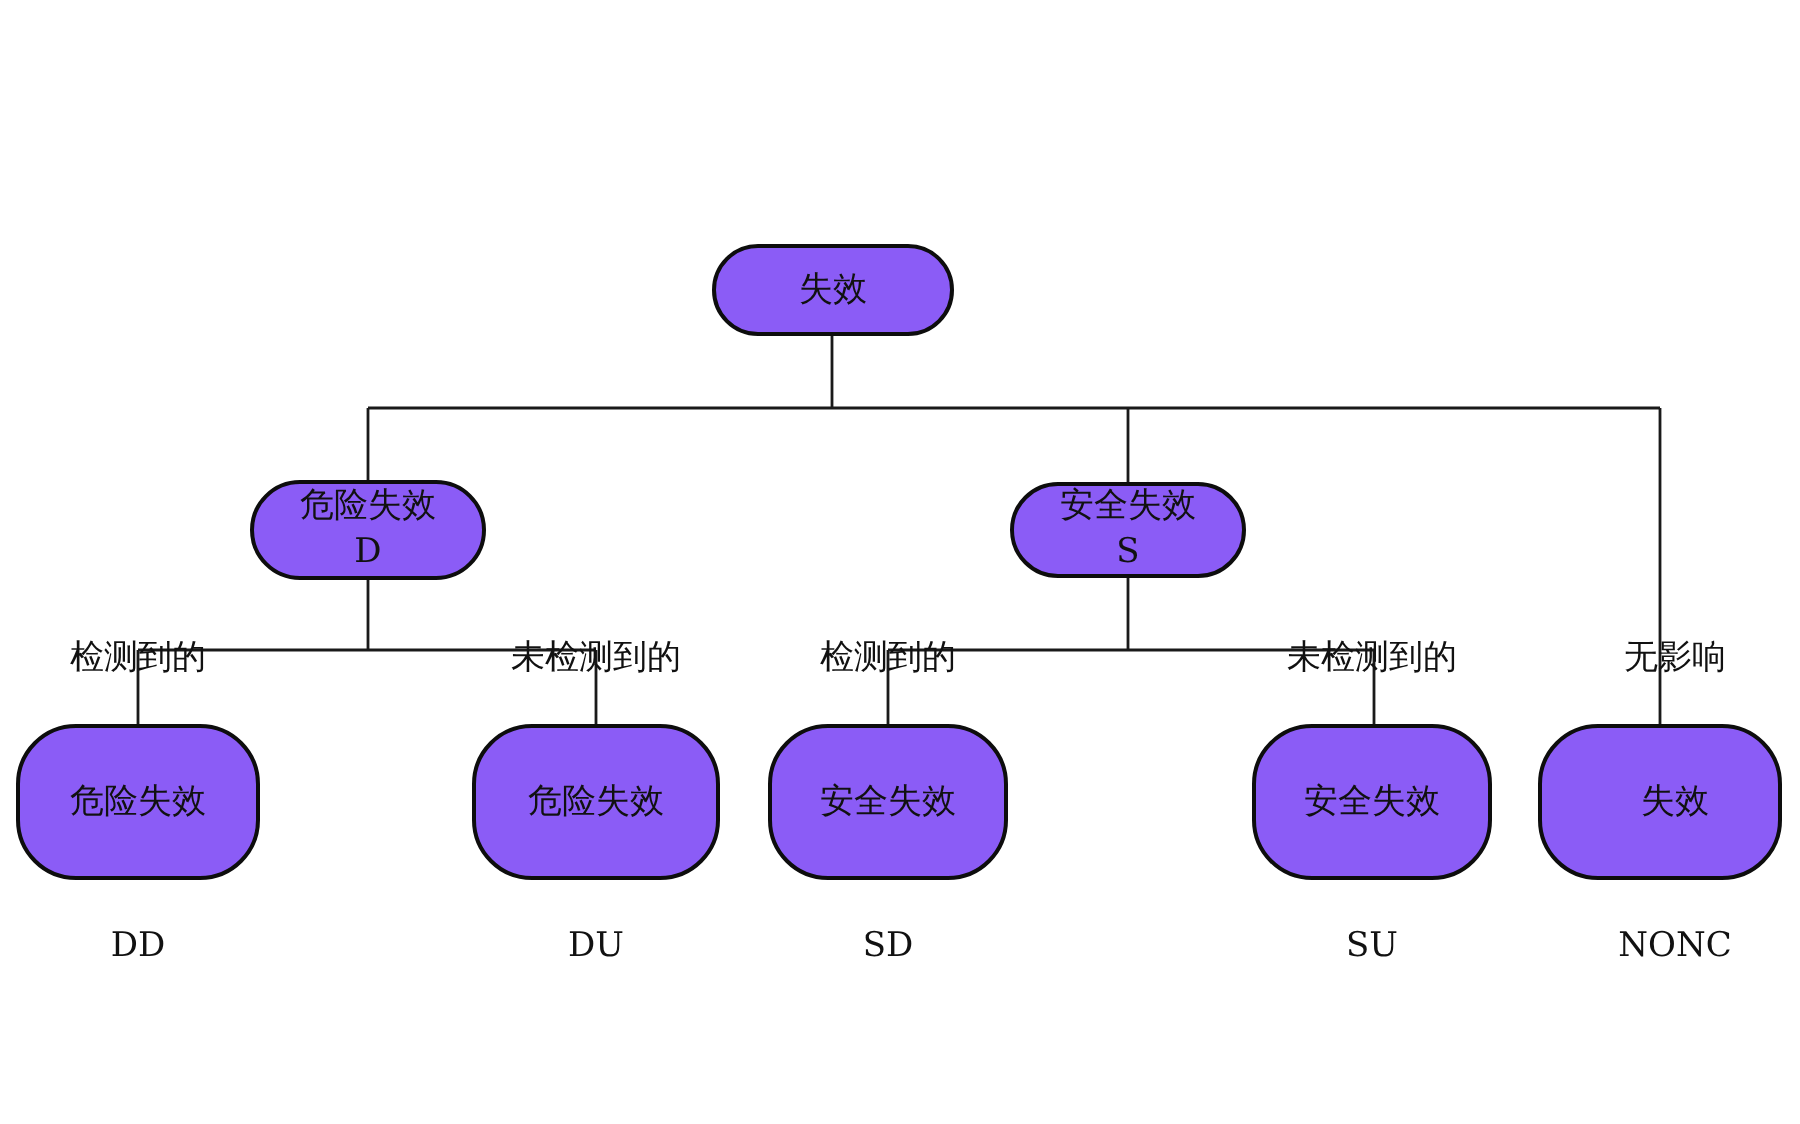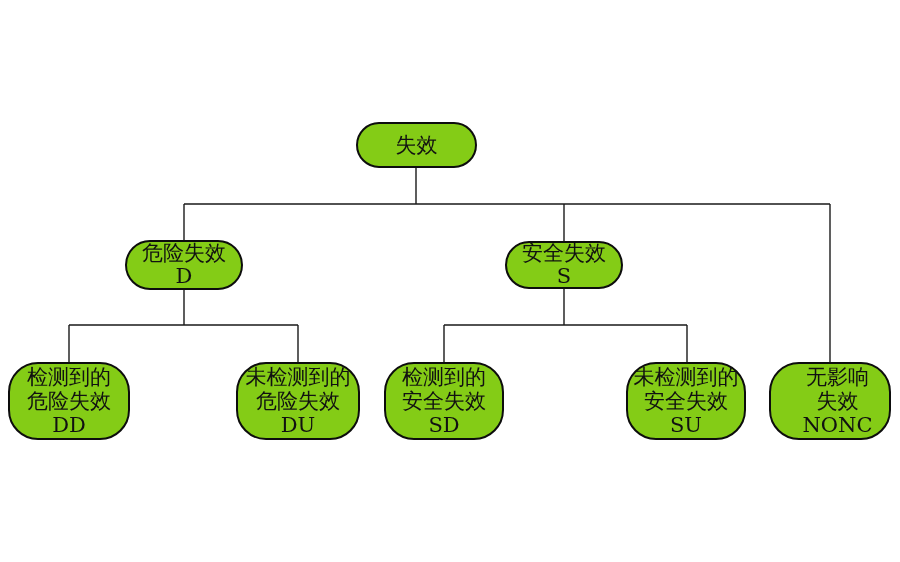--- a/index.html
+++ b/index.html
@@ -9,32 +9,32 @@
     background:#ffffff;
     font-family:"DejaVu Serif","Liberation Serif",serif;
     color:#111;
     overflow:hidden;
   }
   .edges-svg{position:absolute;left:0;top:0;width:900px;height:562px;}
   .node{
     position:absolute;
     box-sizing:border-box;
     border:2.5px solid #0d0d0d;
-    background:#84cc16;
+    background:#8b5cf6;
     display:flex;
     flex-direction:column;
     align-items:center;
     justify-content:center;
     text-align:center;
-    font-size:21px;
+    font-size:17px;
     line-height:23px;
     white-space:nowrap;
   }
   .pill{border-radius:26px;}
-  .leaf{border-radius:30px;line-height:24px;}
+  .leaf{border-radius:30px;line-height:24px;gap:48px;}
   .node-root   {left:356px;top:122px;width:121px;height:46px;}
   .node-d      {left:125px;top:240px;width:118px;height:50px;}
   .node-s      {left:505px;top:241px;width:118px;height:48px;}
   .node-dd     {left:8px;  top:362px;width:122px;height:78px;}
   .node-du     {left:236px;top:362px;width:124px;height:78px;}
   .node-sd     {left:384px;top:362px;width:120px;height:78px;}
   .node-su     {left:626px;top:362px;width:120px;height:78px;}
   .node-nonc   {left:769px;top:362px;width:122px;height:78px;padding-left:15px;}
 </style>
 </head>

